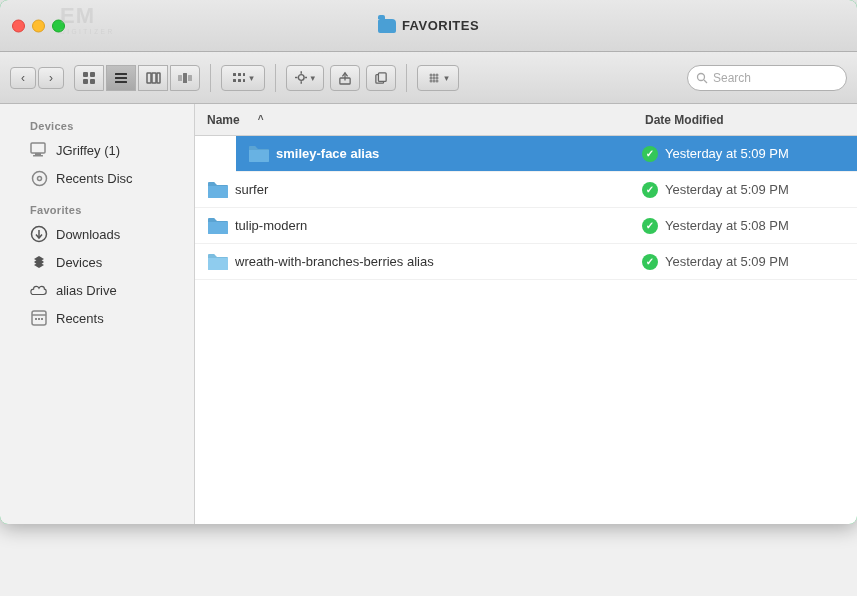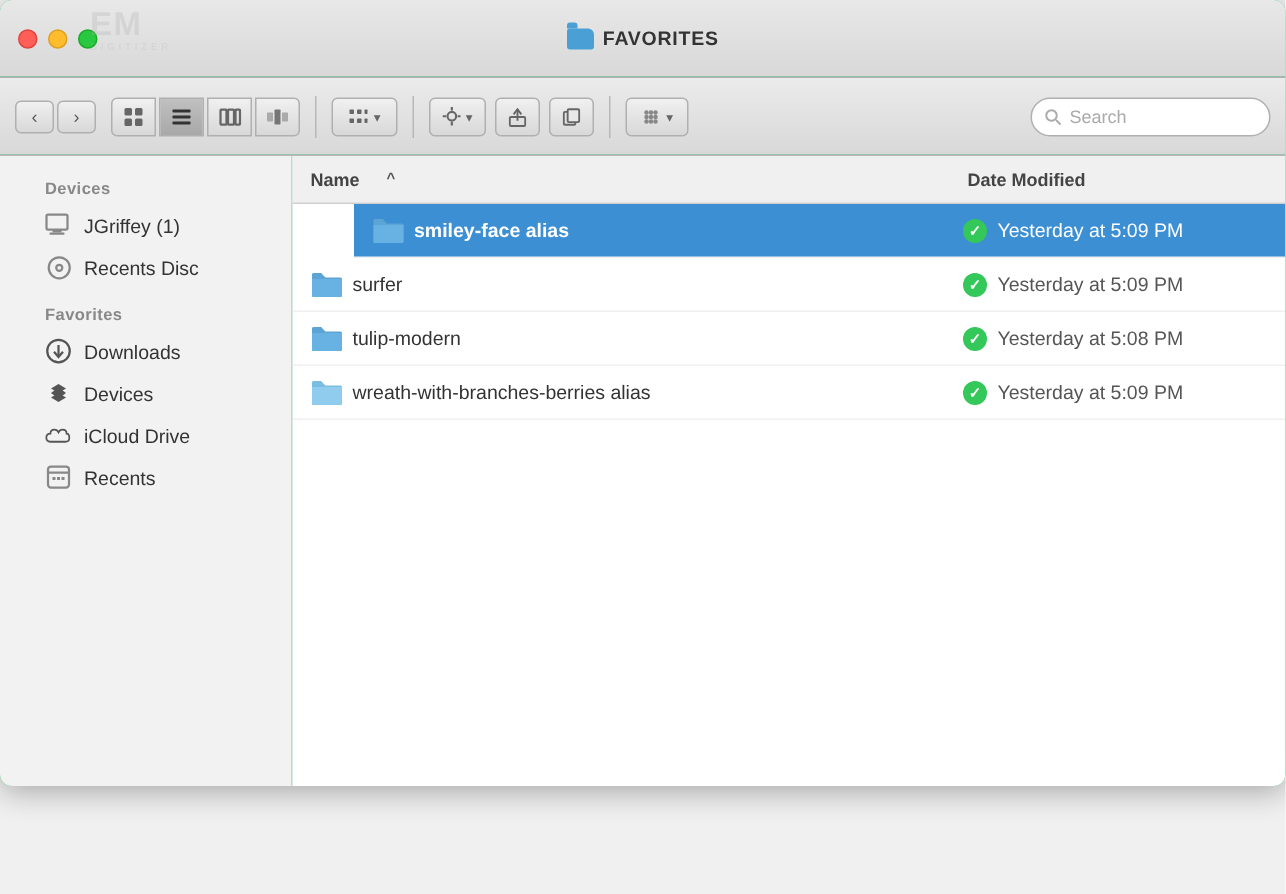--- a/index.html
+++ b/index.html
@@ -512,21 +512,21 @@
         </div>
         <span>Devices</span>
       </div>
 
       <div class="sidebar-item">
         <div class="sidebar-icon">
           <svg width="20" height="14" viewBox="0 0 20 14">
             <path d="M4,12 Q1,12 1,9 Q1,6 4,6 Q4,3 7,3 Q9,3 10,5 Q11,3 13,3 Q16,3 16,6 Q18,6 18,9 Q18,12 15,12 Z" fill="none" stroke="#555" stroke-width="1.3"></path>
           </svg>
         </div>
-        <span>iCloud Drive</span>
+        <span>alias Drive</span>
       </div>
 
       <div class="sidebar-item">
         <div class="sidebar-icon">
           <svg width="18" height="18" viewBox="0 0 18 18">
             <rect x="2" y="2" width="14" height="14" rx="2" fill="none" stroke="#888" stroke-width="1.5"></rect>
             <line x1="2" y1="6" x2="16" y2="6" stroke="#888" stroke-width="1.5"></line>
             <rect x="5" y="9" width="2" height="2" fill="#888"></rect>
             <rect x="8" y="9" width="2" height="2" fill="#888"></rect>
             <rect x="11" y="9" width="2" height="2" fill="#888"></rect>

